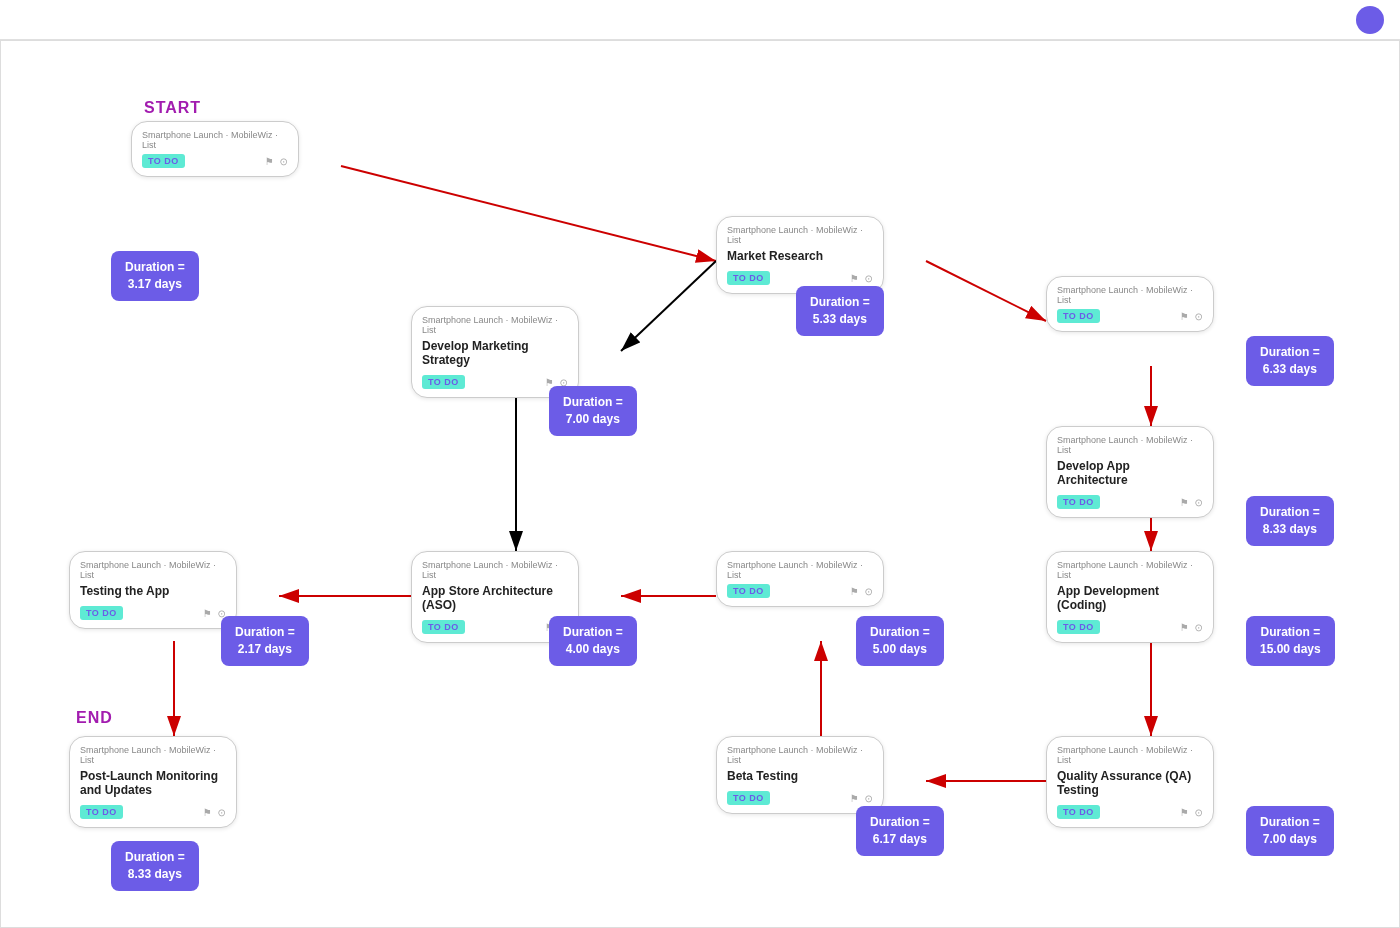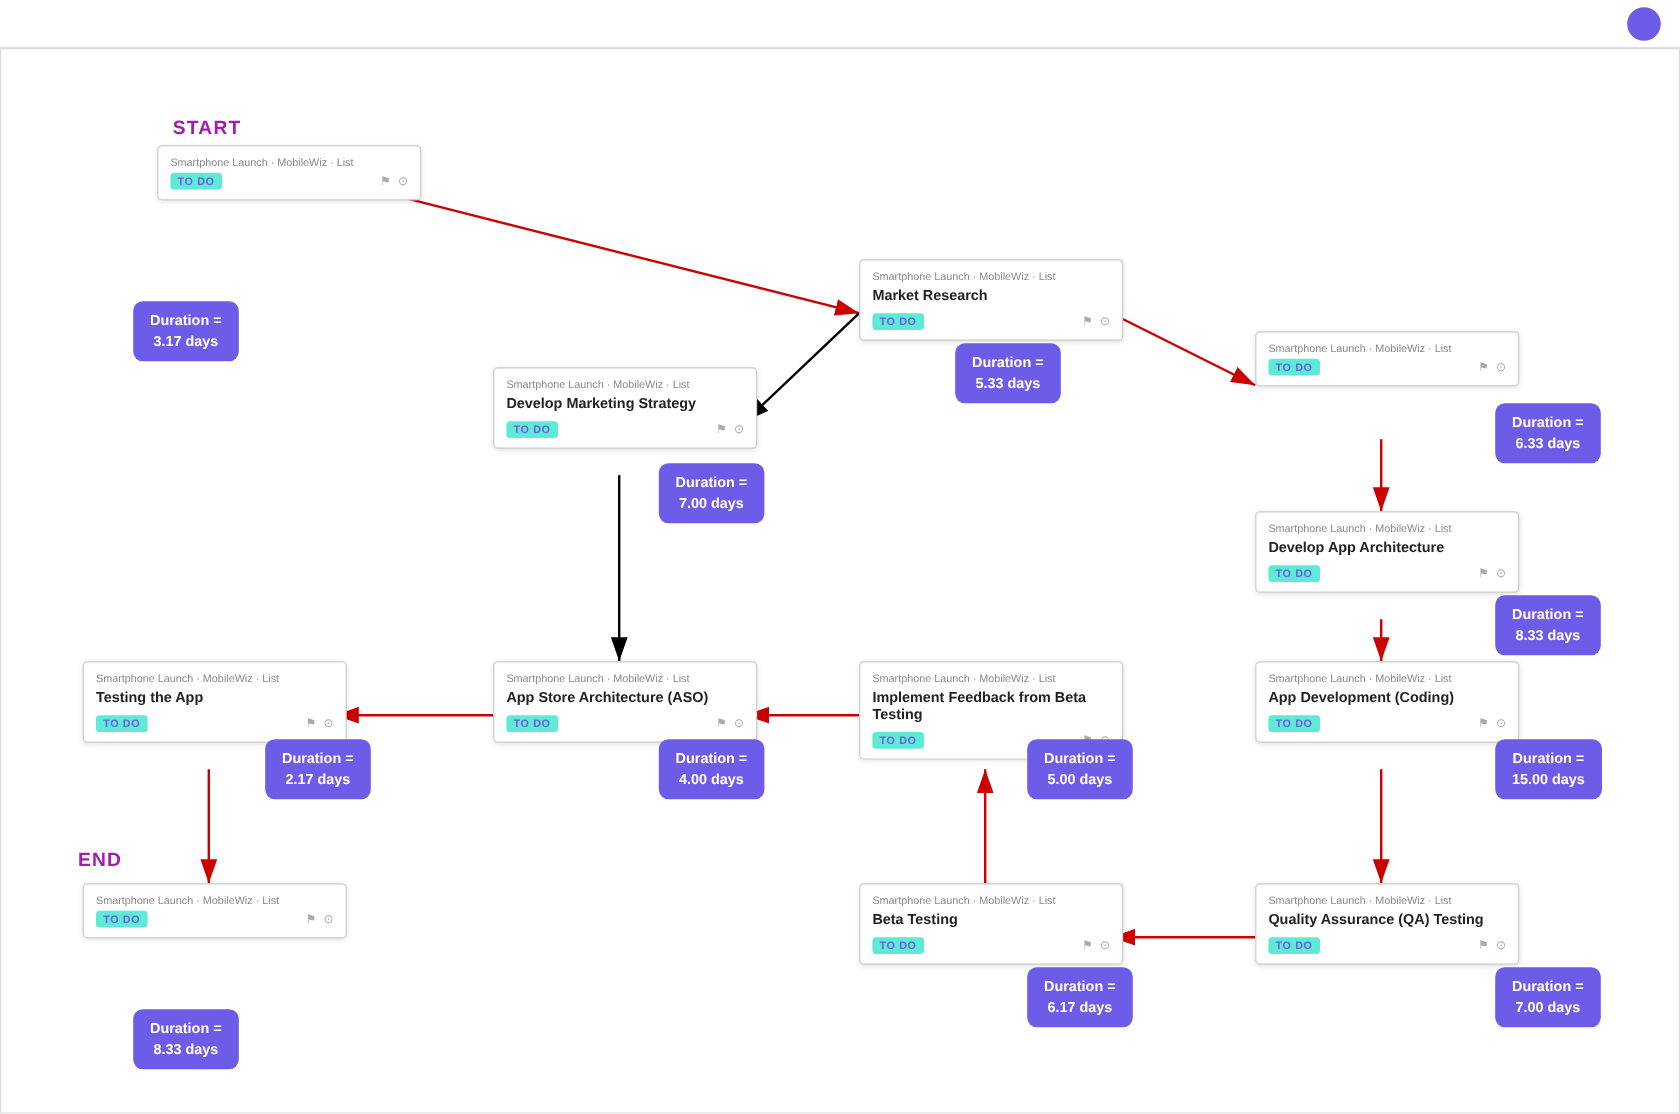--- a/index.html
+++ b/index.html
@@ -40,23 +40,23 @@
       width: 1400px;
       height: 888px;
       background: #fff;
       border: 1px solid #ddd;
       overflow: hidden;
     }
     .node-card {
       position: absolute;
       background: #fff;
       border: 1px solid #ccc;
-      border-radius: 4px;
+      border-radius: 16px;
       padding: 8px 10px;
-      width: 220px;
+      width: 168px;
       box-shadow: 0 1px 4px rgba(0,0,0,0.1);
       font-size: 10px;
       color: #555;
     }
     .node-card .breadcrumb {
       font-size: 9px;
       color: #888;
       margin-bottom: 4px;
     }
     .node-card .task-title {
@@ -218,21 +218,20 @@
     <div class="card-footer">
       <span class="todo-badge">TO DO</span>
       <div class="card-icons">
         <span>⚑</span>
         <span>⊙</span>
       </div>
     </div>
   </div>
     <div class="node-card" style="left: 715px; top: 510px;">
     <div class="breadcrumb">Smartphone Launch · MobileWiz · List</div>
-    <div class="task-title">Implement Feedback from Beta Testing</div>
     <div class="card-footer">
       <span class="todo-badge">TO DO</span>
       <div class="card-icons">
         <span>⚑</span>
         <span>⊙</span>
       </div>
     </div>
   </div>
     <div class="node-card" style="left: 1045px; top: 510px;">
     <div class="breadcrumb">Smartphone Launch · MobileWiz · List</div>
@@ -240,20 +239,21 @@
     <div class="card-footer">
       <span class="todo-badge">TO DO</span>
       <div class="card-icons">
         <span>⚑</span>
         <span>⊙</span>
       </div>
     </div>
   </div>
     <div class="node-card" style="left: 68px; top: 695px;">
     <div class="breadcrumb">Smartphone Launch · MobileWiz · List</div>
+    <div class="task-title">Post-Launch Monitoring and Updates</div>
     <div class="card-footer">
       <span class="todo-badge">TO DO</span>
       <div class="card-icons">
         <span>⚑</span>
         <span>⊙</span>
       </div>
     </div>
   </div>
     <div class="node-card" style="left: 715px; top: 695px;">
     <div class="breadcrumb">Smartphone Launch · MobileWiz · List</div>
@@ -295,14 +295,14 @@
 5.00 days</div>
     <div class="duration-badge" style="left: 1245px; top: 575px; white-space: pre;">Duration =
 15.00 days</div>
     <div class="duration-badge" style="left: 110px; top: 800px; white-space: pre;">Duration =
 8.33 days</div>
     <div class="duration-badge" style="left: 855px; top: 765px; white-space: pre;">Duration =
 6.17 days</div>
     <div class="duration-badge" style="left: 1245px; top: 765px; white-space: pre;">Duration =
 7.00 days</div>
     <div class="label-start" style="left: 143px; top: 58px;">START</div>
-    <div class="label-end" style="left: 64px; top: 668px;">END</div>
+    <div class="label-end" style="left: 75px; top: 668px;">END</div>
   </div>
 
 </body></html>

